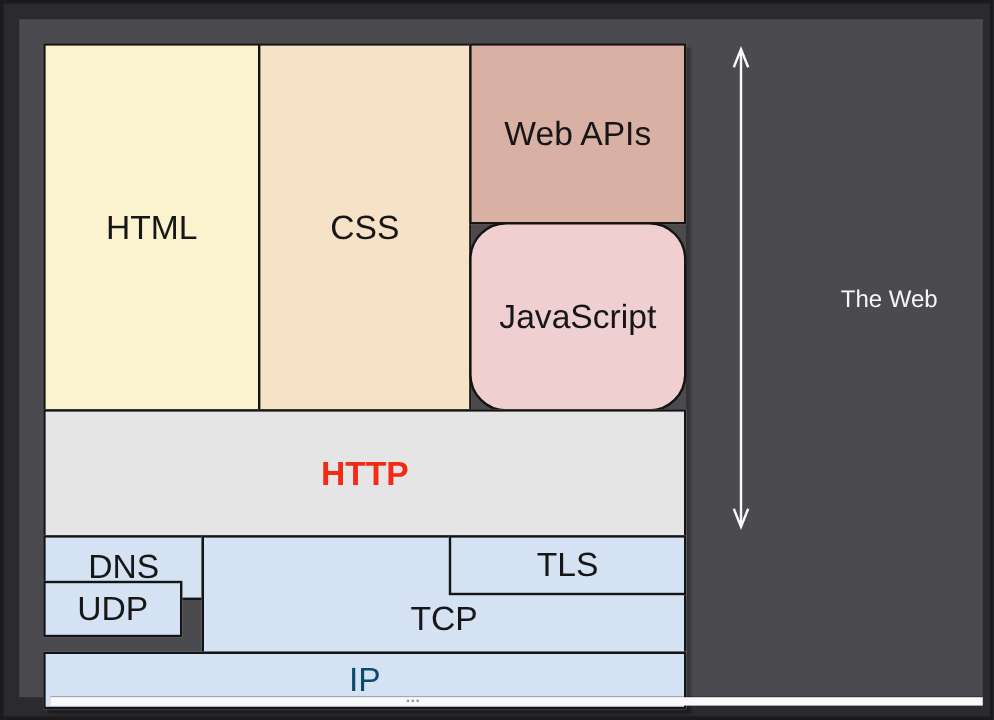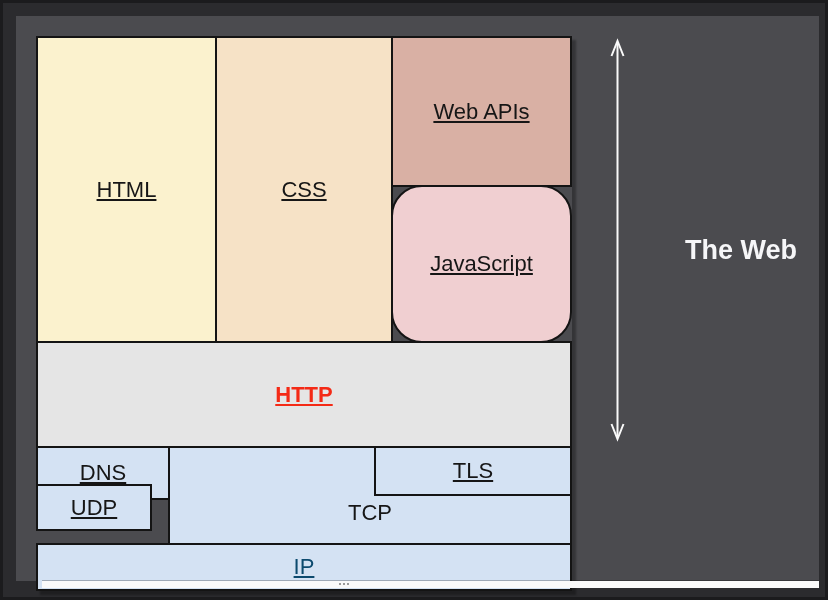--- a/index.html
+++ b/index.html
@@ -25,23 +25,22 @@
     left: 20px; top: 20px;
     width: 536px; height: 555px;
     box-shadow: 4px 4px 2px rgba(0,0,0,0.30);
   }
   .box {
     position: absolute;
     border: 2px solid #141414;
     display: flex;
     align-items: center;
     justify-content: center;
-    font-size: 22px;
+    font-size: 28px;
     color: #161616;
-    text-decoration: underline;
   }
   .box-html       { left: 0;   top: 0;   width: 181px; height: 307px; }
   .box-css        { left: 179px; top: 0;   width: 178px; height: 307px; }
   .box-webapis    { left: 355px; top: 0;   width: 181px; height: 151px; }
   .box-javascript { left: 355px; top: 149px; width: 181px; height: 158px; border-radius: 31px; }
   .box-http       { left: 0;   top: 305px; width: 536px; height: 107px; font-weight: bold; }
   .box-dns        { left: 0;   top: 410px; width: 134px; height: 54px; }
   .box-udp        { left: 0;   top: 448px; width: 116px; height: 47px; }
   .box-tcp        { left: 132px; top: 410px; width: 404px; height: 99px; display: block; }
   .box-tls        { left: 338px; top: 410px; width: 198px; height: 50px; }
@@ -54,23 +53,22 @@
   .arrow-svg {
     position: absolute;
     left: 590px; top: 17px;
     width: 23px; height: 413px;
   }
   .web-label {
     position: absolute;
     left: 645px; top: 221px;
     width: 160px; height: 26px;
     text-align: center;
-    font-size: 27px;
+    font-size: 20px;
     line-height: 26px;
-    font-weight: bold;
   }
   .divider-bar {
     position: absolute;
     left: 39px; top: 578px;
     width: 777px; height: 7px;
     background: #FAFAFA;
     box-shadow: 0 -1px 0 rgba(0,0,0,0.25);
   }
   .drag-dots {
     position: absolute;

